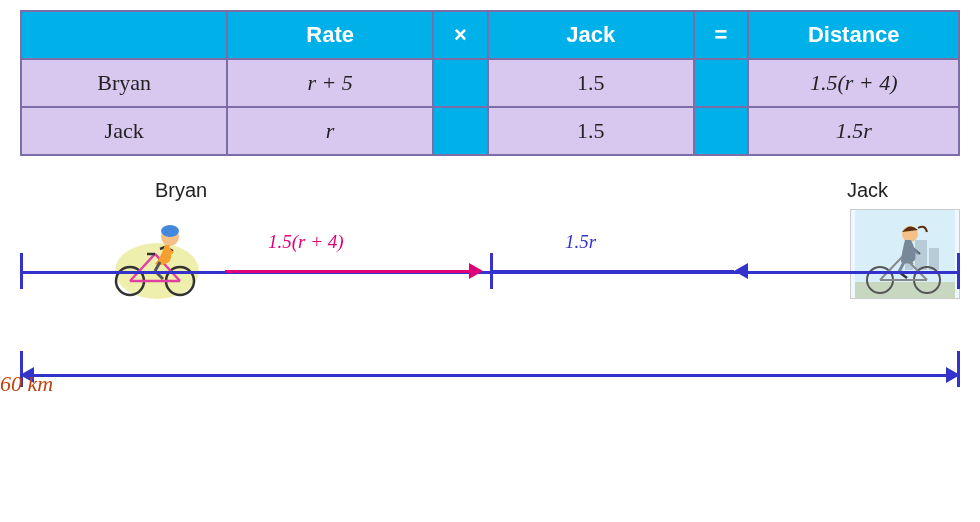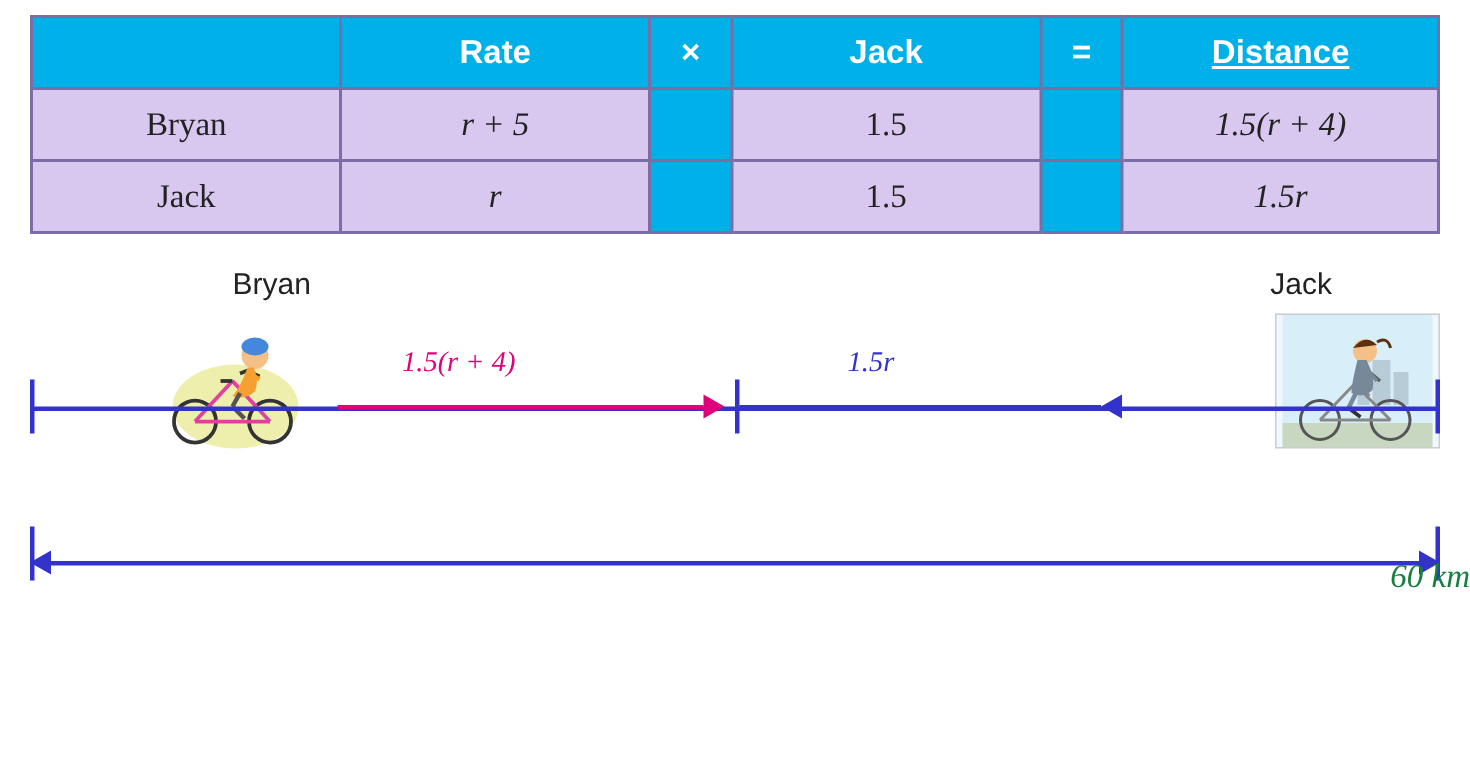--- a/index.html
+++ b/index.html
@@ -40,21 +40,21 @@
     table tbody tr td {
       background: #d8c8f0;
       color: #222;
     }
 
     .col-name { width: 220px; }
     .col-rate { width: 220px; }
     .col-op   { width: 50px; background: #00b0e8 !important; color: #fff; font-weight: bold; }
     .col-time { width: 220px; }
     .col-eq   { width: 50px; background: #00b0e8 !important; color: #fff; font-weight: bold; }
-    .col-dist { width: 220px; text-decoration: underline; }
+    .col-dist { width: 220px; }
 
     
     .math { font-style: italic; }
 
     
     .diagram-section {
       position: relative;
       width: 980px;
       height: 310px;
       margin-top: 5px;
@@ -247,23 +247,23 @@
     .ba-right-head {
       width: 0; height: 0;
       border-top: 8px solid transparent;
       border-bottom: 8px solid transparent;
       border-left: 14px solid #3333cc;
     }
     .bottom-label {
       position: absolute;
       top: 200px;
       left: 0; right: 0;
-      text-align: right;
+      text-align: left;
       font-size: 22px;
-      color: #15803d;
+      color: #c2410c;
       font-style: italic;
     }
 
     
     svg { overflow: visible; }
   </style>
 </head>
 <body>
 
 <div class="table-section">

